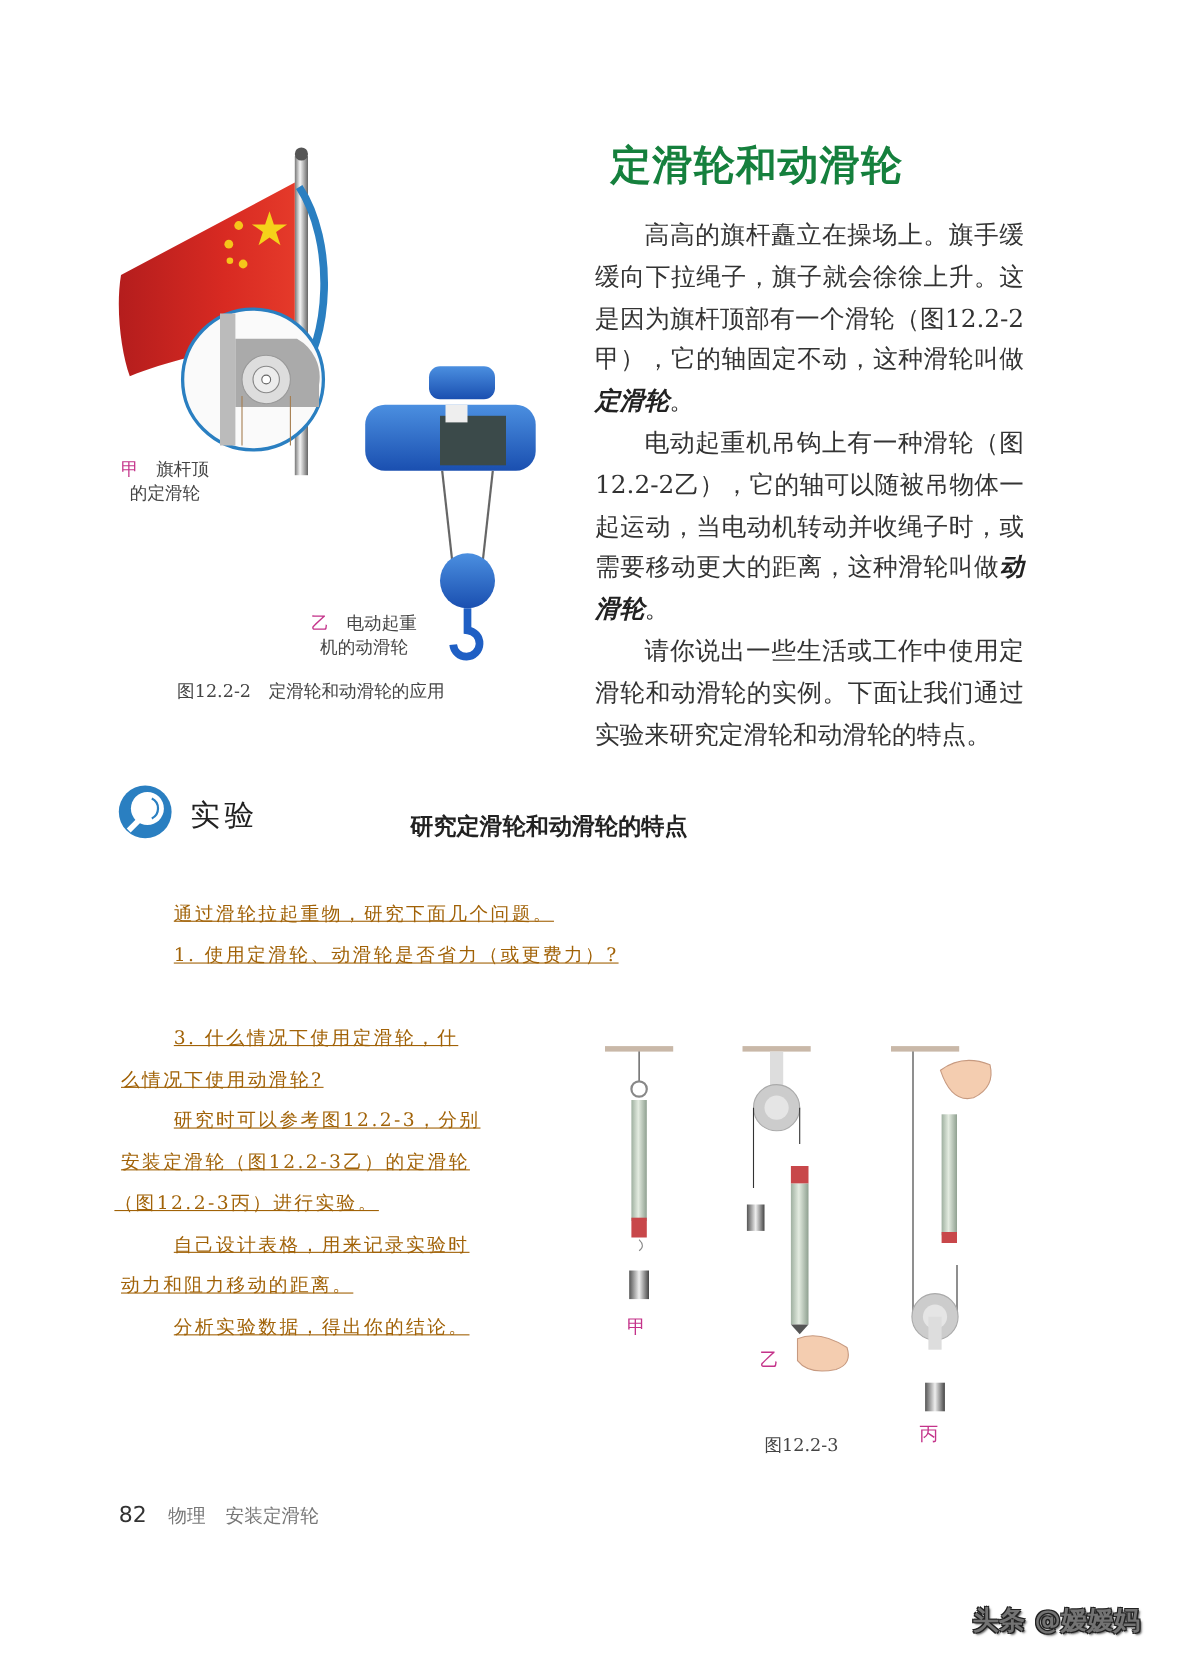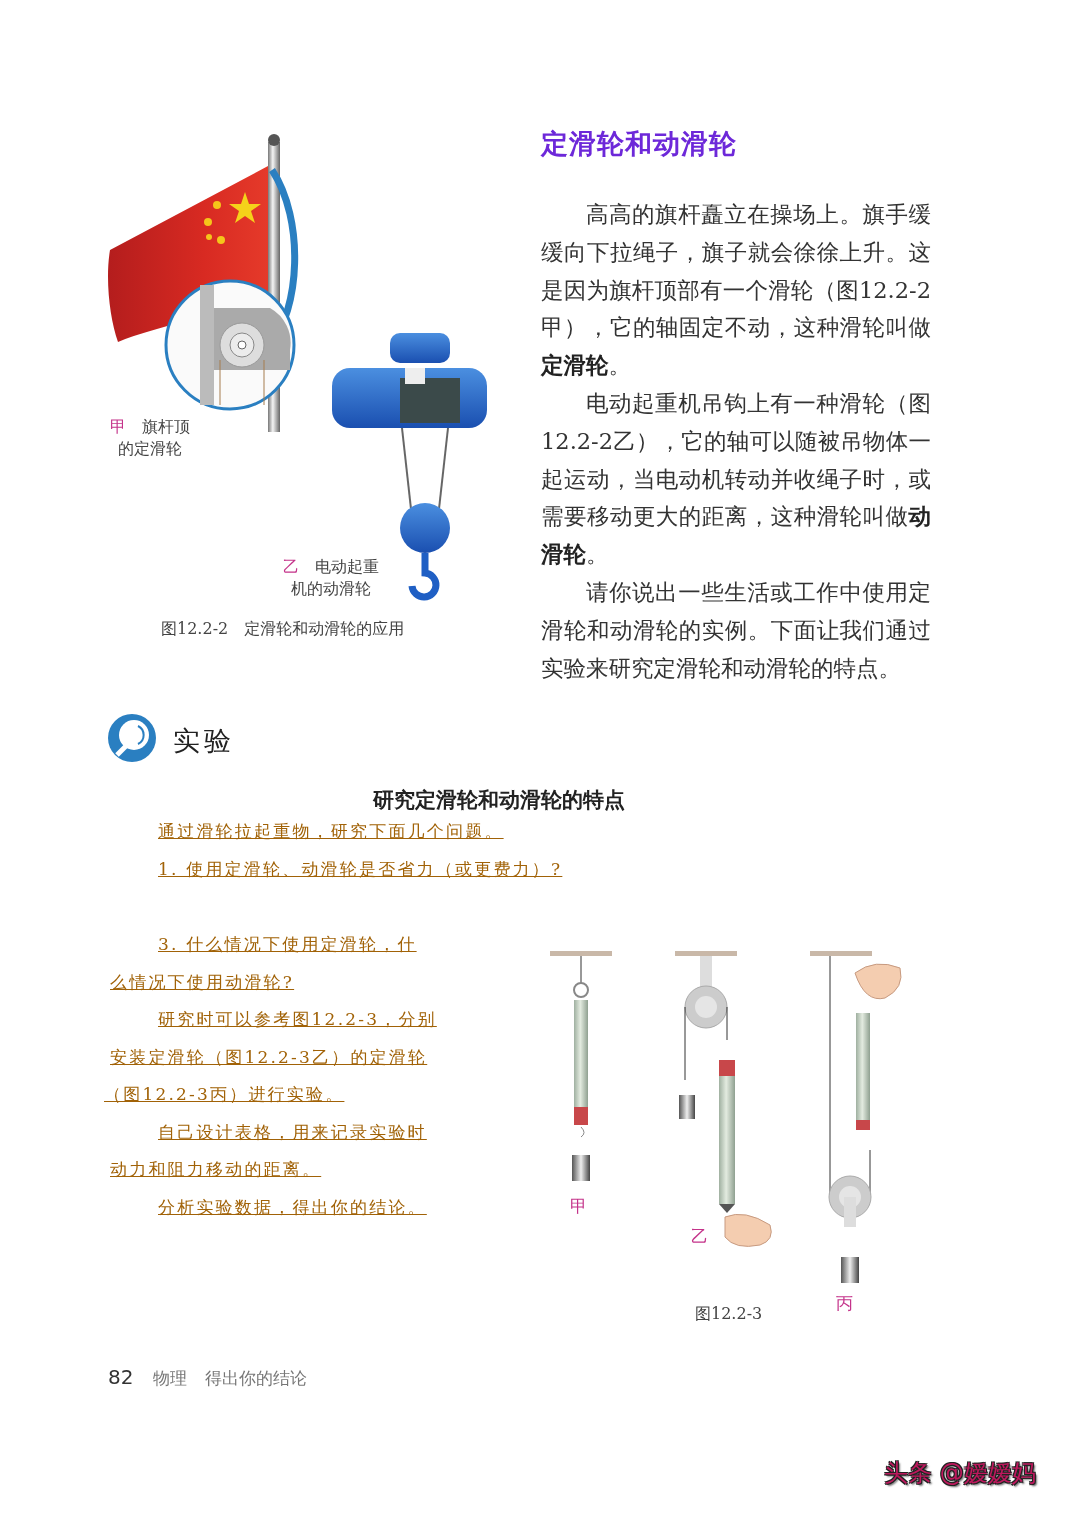--- a/index.html
+++ b/index.html
@@ -2,46 +2,46 @@
 <html><head>
 <meta charset="utf-8">
 <style>
   html, body { margin:0; padding:0; }
   body { width:1080px; height:1513px; background:#ffffff; position:relative; overflow:hidden;
          font-family:"DejaVu Serif", "Liberation Serif", serif; color:#333; }
   .abs { position:absolute; }
   .sans { font-family:"DejaVu Sans", "Liberation Sans", sans-serif; }
 
   
-  .section-title { left:541px; top:126px; font-size:27px; color:#6d28d9; font-weight:bold; letter-spacing:1px; }
+  .section-title { left:555px; top:126px; font-size:37px; color:#15803d; font-weight:bold; letter-spacing:1px; }
 
   
   .rcol { left:541px; top:196px; width:390px; font-size:22.5px; line-height:37.8px; color:#333; }
   .rcol p { margin:0; text-indent:2em; text-align:justify; }
-  .rcol b { font-family:"DejaVu Sans","Liberation Sans",sans-serif; font-weight:bold; color:#222; }
+  .rcol b { font-family:"DejaVu Sans","Liberation Sans",sans-serif; font-weight:bold; color:#222;font-style:italic; }
 
   
   .cap { font-size:16px; color:#444; line-height:22px;text-align:center; }
   .cap .mark { color:#c4338a; margin-right:16px; }
   .figcap { font-size:16px; color:#444; }
 
   
   .exp-icon { left:107px; top:713px; width:50px; height:50px; }
   .exp-label { left:173px; top:723px; font-size:27px; color:#222; font-family:"DejaVu Sans","Liberation Sans",sans-serif; letter-spacing:4px; }
-  .exp-subtitle { left:373px; top:786px; font-size:21px; color:#222; font-family:"DejaVu Sans","Liberation Sans",sans-serif; font-weight:bold; }
+  .exp-subtitle { left:373px; top:737px; font-size:21px; color:#222; font-family:"DejaVu Sans","Liberation Sans",sans-serif; font-weight:bold; }
 
   .lcol { font-size:17px; color:#a16207; letter-spacing:2.2px; line-height:37.5px;text-decoration:underline; }
   .lcol p { margin:0; }
 
   .footer-page { left:108px; top:1365px; font-size:20px; color:#333; font-family:"DejaVu Sans","Liberation Sans",sans-serif; }
   .footer-book { left:153px; top:1367px; font-size:17px; color:#777; }
   .footer-book span { margin-right:18px; }
 
-  .watermark { left:884px; top:1457px; font-size:24px; color:#be185d; font-family:"DejaVu Sans","Liberation Sans",sans-serif;
-               text-shadow:1px 1px 0 #222,-1px -1px 0 #222,1px -1px 0 #222,-1px 1px 0 #222,2px 2px 2px #555; }
+  .watermark { left:884px; top:1457px; font-size:24px; color:#737373; font-family:"DejaVu Sans","Liberation Sans",sans-serif;
+               text-shadow:1px 1px 0 #222,-1px -1px 0 #222,1px -1px 0 #222,-1px 1px 0 #222,2px 2px 2px #555;font-weight:bold; }
 </style>
 </head>
 <body>
 
 <div class="abs section-title sans">定滑轮和动滑轮</div>
 
 <div class="abs rcol">
   <p><span>高高的旗杆矗立在操场上。旗手缓缓向下拉绳子，旗子就会徐徐上升。这是因为旗杆顶部有一个滑轮（图12.2-2甲），它的轴固定不动，这种滑轮叫做</span><b>定滑轮</b><span>。</span></p>
   <p><span>电动起重机吊钩上有一种滑轮（图12.2-2乙），它的轴可以随被吊物体一起运动，当电动机转动并收绳子时，或需要移动更大的距离，这种滑轮叫做</span><b>动滑轮</b><span>。</span></p>
   <p><span>请你说出一些生活或工作中使用定滑轮和动滑轮的实例。下面让我们通过实验来研究定滑轮和动滑轮的特点。</span></p>
@@ -174,16 +174,16 @@
   <rect x="299" y="252" width="12" height="30" fill="#ddd"></rect>
   <rect x="296" y="312" width="18" height="26" fill="url(#wt)"></rect>
 </svg>
 <div class="abs" style="left:570px;top:1195px;color:#c4338a;font-size:17px">甲</div>
 <div class="abs" style="left:691px;top:1225px;color:#c4338a;font-size:17px">乙</div>
 <div class="abs" style="left:836px;top:1292px;color:#c4338a;font-size:17px">丙</div>
 <div class="abs figcap" style="left:695px;top:1304px">图12.2-3</div>
 
 <div class="abs footer-page">82</div>
 <div class="abs footer-book">
-  <span>物理</span><span>得出你的结论</span>
+  <span>物理</span><span>安装定滑轮</span>
 </div>
 
 <div class="abs watermark">头条 @嫒嫒妈</div>
 
 </body></html>

